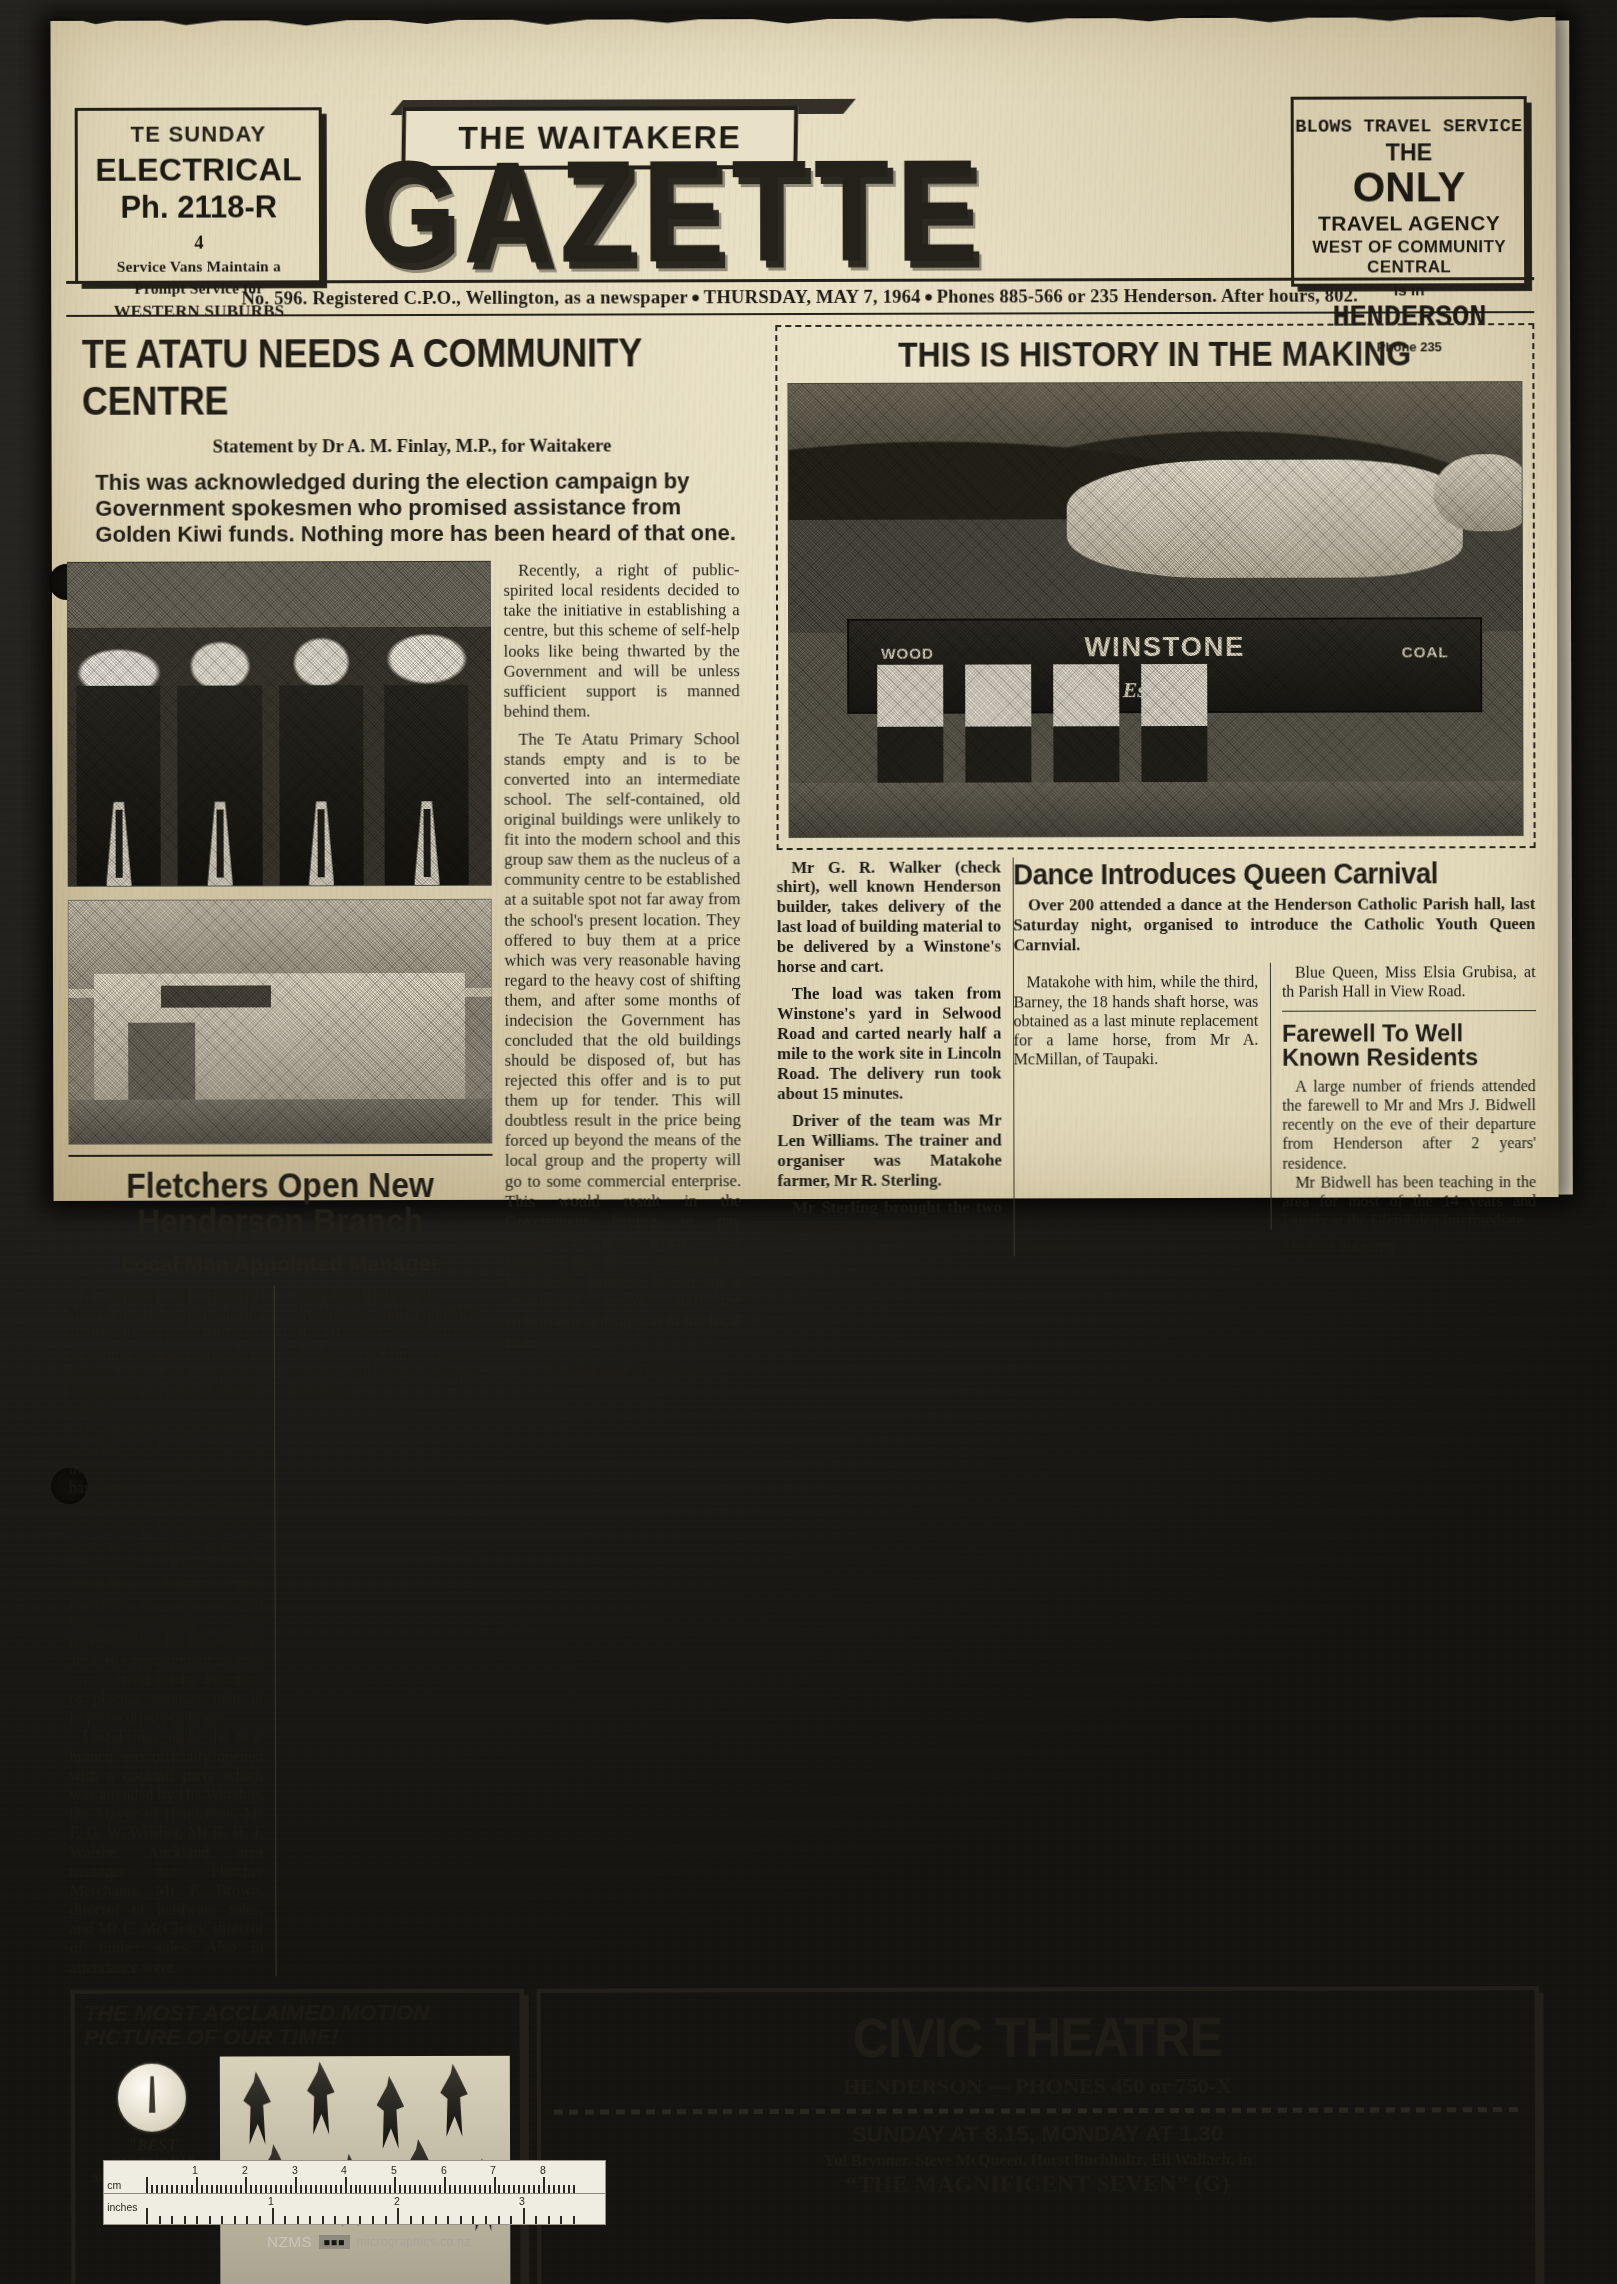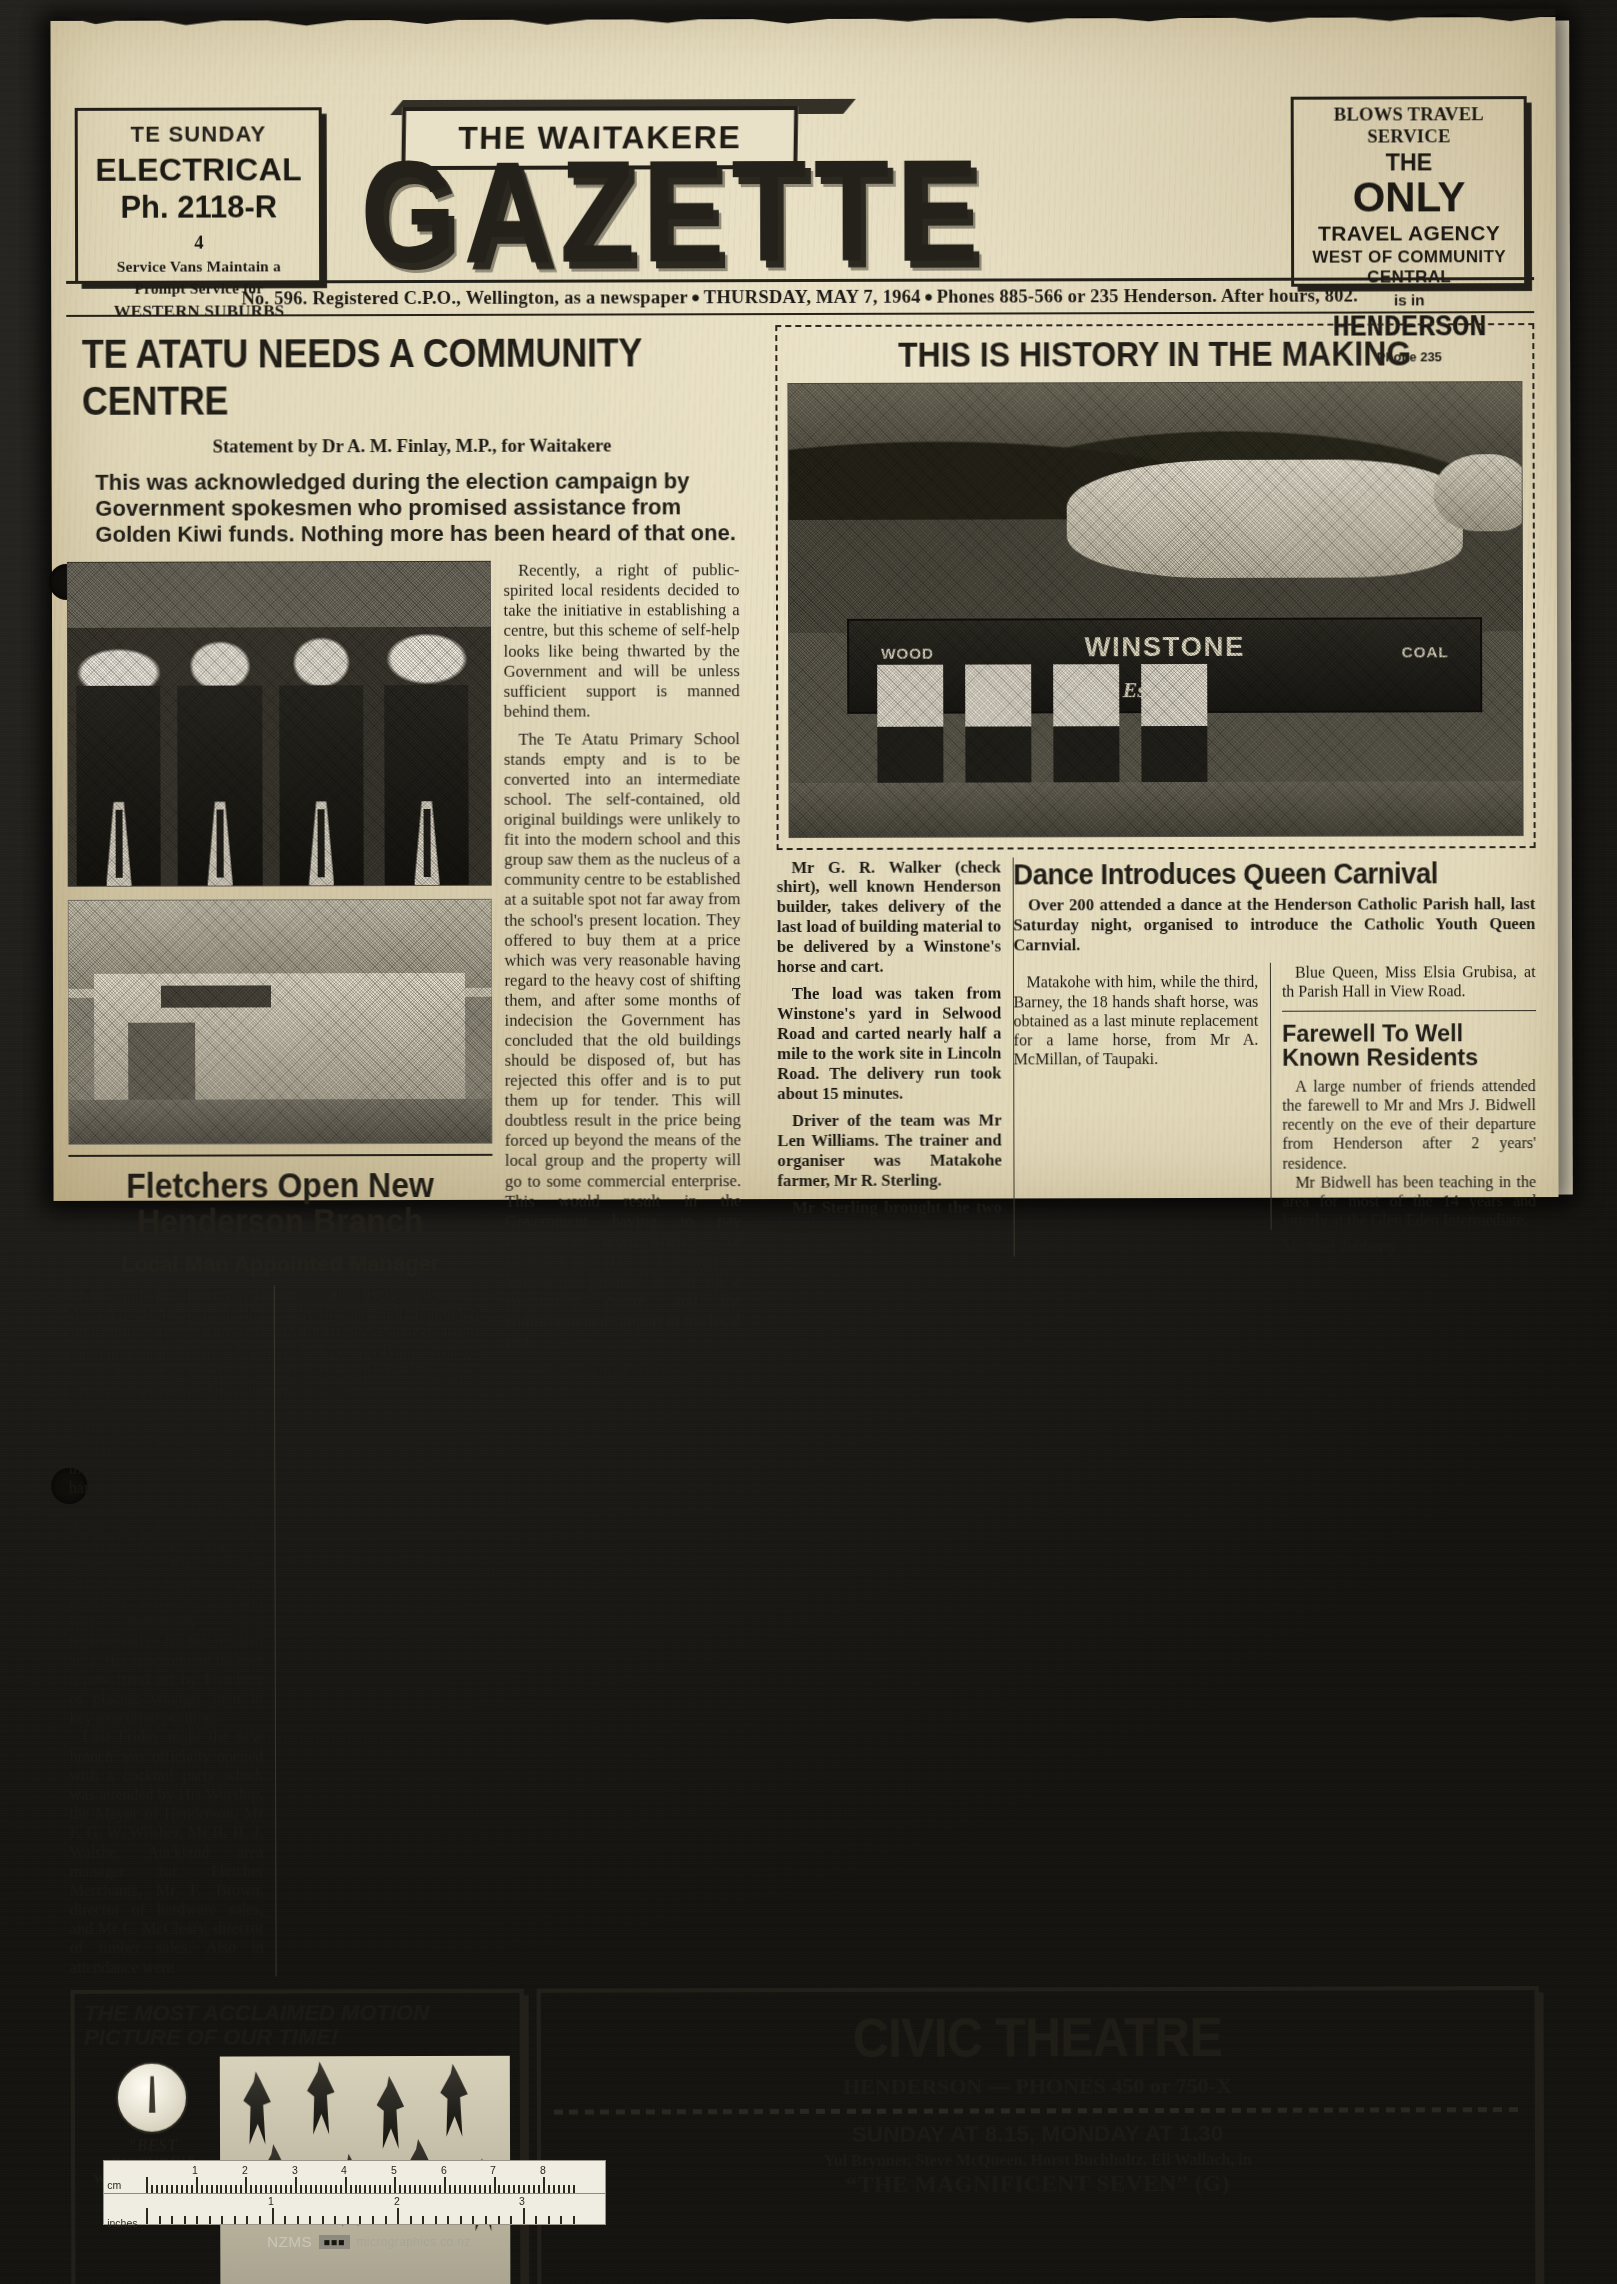--- a/index.html
+++ b/index.html
@@ -58,22 +58,22 @@
   #ad-electrical .l3{font-family:"Liberation Sans",sans-serif;font-weight:bold;
     font-size:31px;margin-top:1.6px;color:#1c1a14;}
   #ad-electrical .l4{font-family:"Liberation Serif",serif;font-weight:bold;
     font-size:18.6px;margin-top:5.7px;}
   #ad-electrical .l5,#ad-electrical .l6{font-family:"Liberation Serif",serif;
     font-weight:bold;font-size:15.4px;margin-top:4px;letter-spacing:0.2px;}
   #ad-electrical .l7{font-family:"Liberation Serif",serif;font-weight:bold;
     font-size:17px;margin-top:4px;letter-spacing:0.2px;}
 
   #ad-travel{right:6.5px;top:31px;width:236px;height:190px;text-align:center;}
-  #ad-travel .t1{font-family:Liberation Serif, serif;font-weight:bold;
-    font-size:18.6px;margin-top:4px;letter-spacing:0.2px;}
+  #ad-travel .t1{font-family:Liberation Mono, monospace;font-weight:bold;
+    font-size:18.6px;margin-top:17px;letter-spacing:0.2px;}
   #ad-travel .t2{font-family:"Liberation Sans",sans-serif;font-weight:bold;
     font-size:23.4px;margin-top:2.4px;}
   #ad-travel .t3{font-family:"Liberation Sans",sans-serif;font-weight:bold;
     font-size:42px;line-height:.95;margin-top:0.8px;}
   #ad-travel .t4{font-family:"Liberation Sans",sans-serif;font-weight:bold;
     font-size:21px;margin-top:4px;letter-spacing:0.4px;}
   #ad-travel .t5{font-family:"Liberation Sans",sans-serif;font-weight:bold;
     font-size:17px;margin-top:2.4px;letter-spacing:0.4px;}
   #ad-travel .t6{font-family:"Liberation Sans",sans-serif;font-weight:bold;
     font-size:17px;letter-spacing:0.4px;}
@@ -642,21 +642,21 @@
       <div class="num" style="left: 88px; top: 3.2px;">1</div>
       <div class="num" style="left: 138px; top: 3.2px;">2</div>
       <div class="num" style="left: 188px; top: 3.2px;">3</div>
       <div class="num" style="left: 237px; top: 3.2px;">4</div>
       <div class="num" style="left: 287px; top: 3.2px;">5</div>
       <div class="num" style="left: 337px; top: 3.2px;">6</div>
       <div class="num" style="left: 386px; top: 3.2px;">7</div>
       <div class="num" style="left: 436px; top: 3.2px;">8</div>
     </div>
   <div class="inrow">
-    <span class="lbl" style="top:24px">inches</span>
+    <span class="lbl" style="top:8px">inches</span>
   <div class="tick major" style="left: 42px;"></div>
       <div class="tick minor" style="left: 55px;"></div>
       <div class="tick minor" style="left: 67px;"></div>
       <div class="tick minor" style="left: 80px;"></div>
       <div class="tick minor" style="left: 92px;"></div>
       <div class="tick minor" style="left: 105px;"></div>
       <div class="tick minor" style="left: 117px;"></div>
       <div class="tick minor" style="left: 130px;"></div>
       <div class="tick minor" style="left: 142px;"></div>
       <div class="tick minor" style="left: 155px;"></div>

